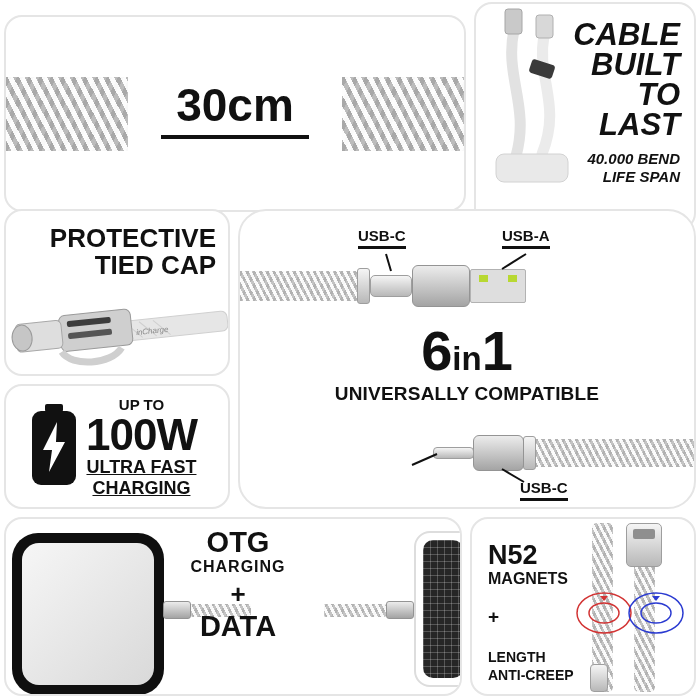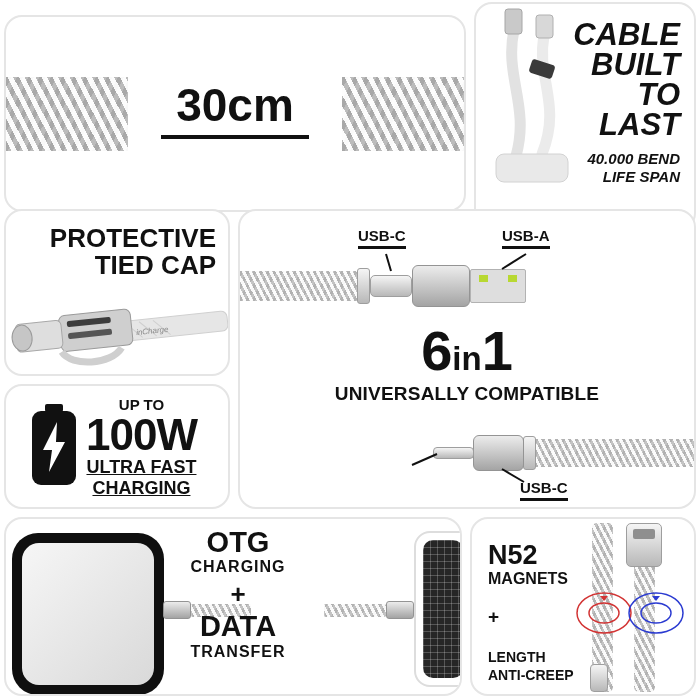--- a/index.html
+++ b/index.html
@@ -53,21 +53,21 @@
   #card-durability svg{ position:absolute; left:0; top:0; }
 
   
   #card-cap{ left:4px; top:209px; width:226px; height:167px; }
   #card-cap .txt{
     position:absolute; top:14px; right:12px; text-align:right; font-size:26px; font-weight:800; line-height:1.05;
   }
   #card-cap svg{ position:absolute; left:2px; bottom:4px; }
 
   
-  #card-compat{ left:238px; top:209px; width:458px; height:300px; }
+  #card-compat{ left:238px; top:209px; width:458px; height:300px;border-radius:28px; }
   .callout{
     position:absolute; font-size:15px; font-weight:800; line-height:1.15;
     border-bottom:3px solid #111; padding-bottom:2px;
   }
   #co-usbc-top{ left:118px; top:16px; }
   #co-usba{ left:262px; top:16px; }
   #co-micro{ left:86px; top:242px; }
   #co-usbc-bot{ left:280px; top:268px; }
   .compat-center{ position:absolute; left:0; right:0; top:112px; text-align:center; }
   .six-row{ display:flex; align-items:baseline; justify-content:center; }
@@ -259,21 +259,20 @@
       <div class="screen"></div>
     </div>
     <div class="otg-body-l graybody"></div>
     <div class="otg-band-l braid"></div>
 
     <div class="otg-txt">
       <div class="otg-big">OTG</div>
       <div class="otg-small">CHARGING</div>
       <div class="otg-plus">+</div>
       <div class="otg-big">DATA</div>
-      <div class="otg-small">TRANSFER</div>
     </div>
 
     <div class="otg-band-r braid"></div>
     <div class="otg-body-r graybody"></div>
     <div class="speaker">
       <div class="grille"></div>
     </div>
   </div>
 
   <div class="card" id="card-magnet">

